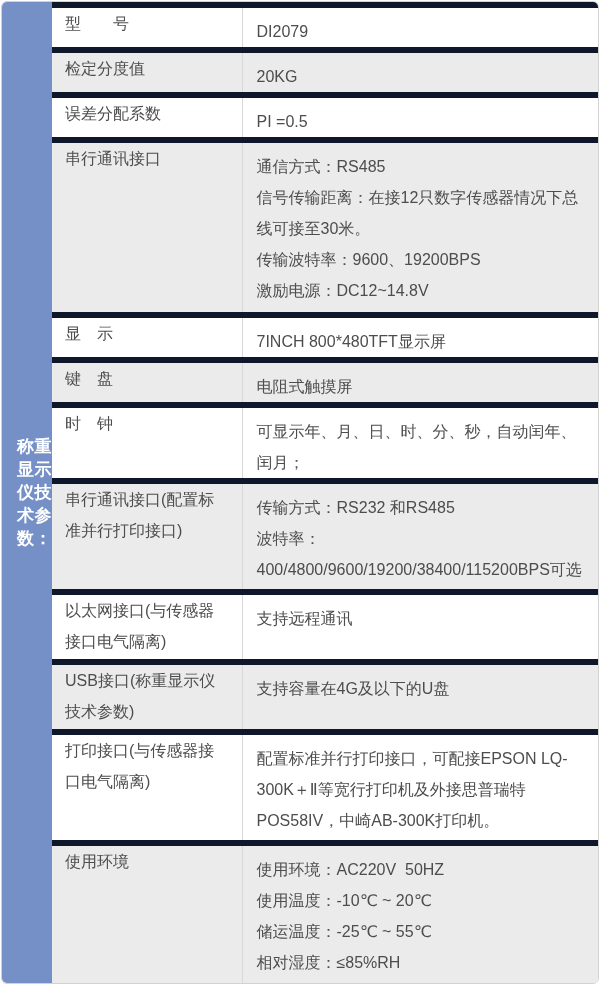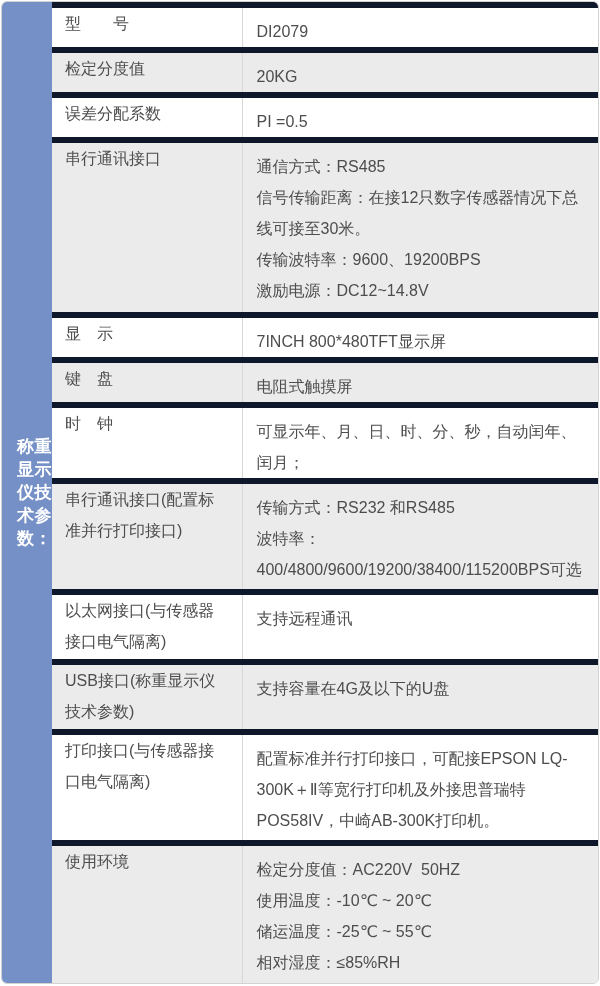--- a/index.html
+++ b/index.html
@@ -149,21 +149,21 @@
           <td class="col-label">打印接口(与传感器接口电气隔离)</td>
           <td class="col-value">
             <div class="value-line">配置标准并行打印接口，可配接EPSON LQ-300K＋Ⅱ等宽行打印机及外接思普瑞特POS58IV，中崎AB-300K打印机。</div>
           </td>
         </tr>
 
 
         <tr>
           <td class="col-label">使用环境</td>
           <td class="col-value">
-            <div class="value-line">检定分度值：AC220V  50HZ</div>
+            <div class="value-line">使用环境：AC220V  50HZ</div>
             <div class="value-line">使用温度：-10℃ ~ 20℃</div>
             <div class="value-line">储运温度：-25℃ ~ 55℃</div>
             <div class="value-line">相对湿度：≤85%RH</div>
           </td>
         </tr>
 
       </tbody>
     </table>
   </div>
 </div>

